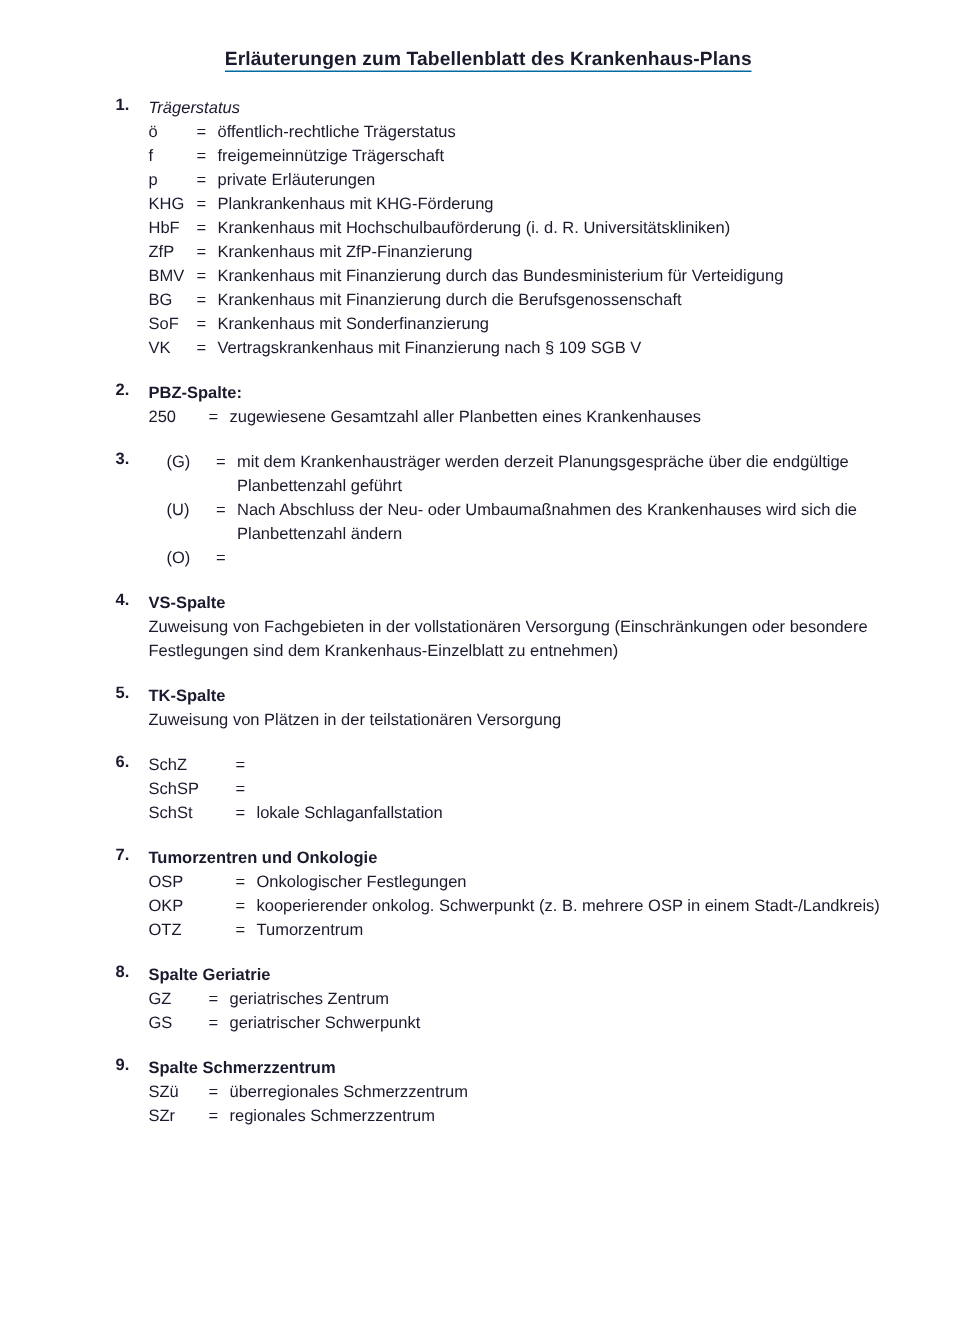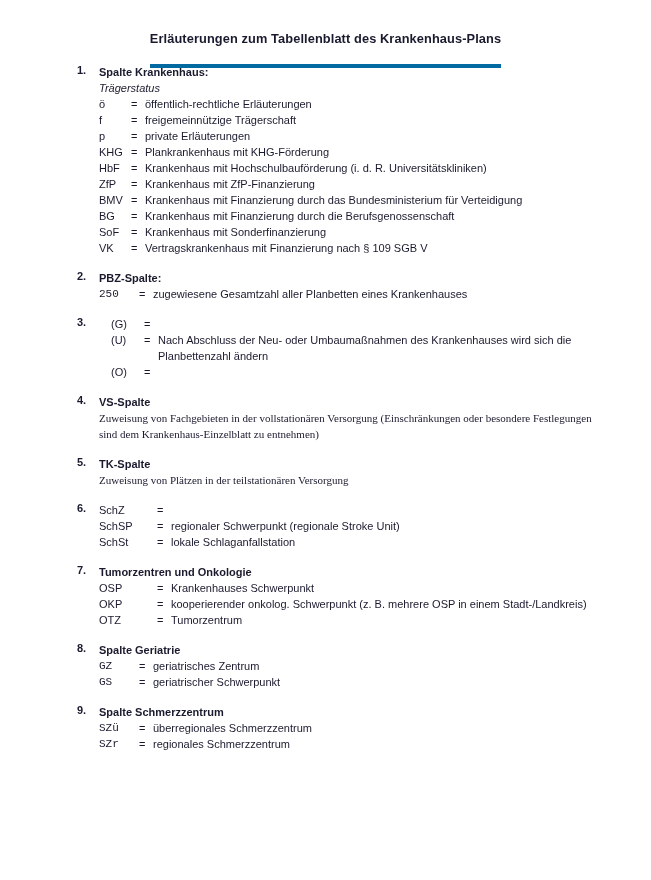--- a/index.html
+++ b/index.html
@@ -29,22 +29,22 @@
     top: 31px;
     left: 0;
     width: 651px;
     text-align: center;
     font-size: 12.8px;
     font-weight: bold;
     letter-spacing: 0.1px;
     color: #1a1a2e;
   }
   .doc-title span {
-    border-bottom: 4px solid #0369a1;
-    padding-bottom: 18px;
+    border-bottom: 1px solid #0369a1;
+    padding-bottom: 1px;
   }
 
   
   .sections {
     position: absolute;
     top: 64px;
     left: 0;
     width: 651px;
   }
   .section {
@@ -82,21 +82,20 @@
     white-space: pre;
   }
   .subhead.spaced-top { margin-top: 16px; }
 
   
   .para {
     font-size: 11px;
     line-height: 16px;
     color: #1a1a2e;
     max-width: 505px;
-    font-family: Liberation Serif, serif;
   }
 
   
   .defrow {
     display: flex;
     font-size: 11px;
     line-height: 16px;
     color: #1a1a2e;
     align-items: flex-start;
   }
@@ -109,21 +108,21 @@
     width: 14px;
     white-space: pre;
   }
   .def-text {
     flex: 1 1 auto;
     white-space: normal;
   }
 
   
   .w-narrow .def-abbr { width: 32px; }
-  .w-mid    .def-abbr { width: 40px; font-family: Liberation Mono, monospace; }
+  .w-mid    .def-abbr { width: 40px; }
   .w-wide   .def-abbr { width: 58px; }
   .w-paren  .def-abbr { width: 33px; }
 
   
   .indent-paren { padding-left: 12px; }
   .indent-paren .def-text { max-width: 460px; }
 
   .sup-star {
     font-size: 8px;
     vertical-align: super;
@@ -135,27 +134,26 @@
 
 <div class="page">
 
   <div class="doc-title">
     <span>Erläuterungen zum Tabellenblatt des Krankenhaus-Plans</span>
   </div>
 
   <div class="sections" id="sections-root">
       <div class="section">
         <div class="sec-num">1.</div>
-        <div class="sec-head">Spalte Krankenhaus:</div>
         <div class="sec-body">
           <div class="subhead">Trägerstatus</div>
           <div class="defrow w-narrow">
             <span class="def-abbr">ö</span>
             <span class="def-eq">=</span>
-            <span class="def-text">öffentlich-rechtliche Erläuterungen</span>
+            <span class="def-text">öffentlich-rechtliche Trägerstatus</span>
           </div>
           <div class="defrow w-narrow">
             <span class="def-abbr">f</span>
             <span class="def-eq">=</span>
             <span class="def-text">freigemeinnützige Trägerschaft</span>
           </div>
           <div class="defrow w-narrow">
             <span class="def-abbr">p</span>
             <span class="def-eq">=</span>
             <span class="def-text">private Erläuterungen</span>
@@ -207,20 +205,21 @@
             <span class="def-text">zugewiesene Gesamtzahl aller Planbetten eines Krankenhauses</span>
           </div>
         </div>
       </div>
       <div class="section">
         <div class="sec-num">3.</div>
         <div class="sec-body">
           <div class="defrow w-paren indent-paren">
             <span class="def-abbr">(G)</span>
             <span class="def-eq">=</span>
+            <span class="def-text">mit dem Krankenhausträger werden derzeit Planungsgespräche über die endgültige Planbettenzahl geführt</span>
           </div>
           <div class="defrow w-paren indent-paren">
             <span class="def-abbr">(U)</span>
             <span class="def-eq">=</span>
             <span class="def-text">Nach Abschluss der Neu- oder Umbaumaßnahmen des Krankenhauses wird sich die Planbettenzahl ändern</span>
           </div>
           <div class="defrow w-paren indent-paren">
             <span class="def-abbr">(O)</span>
             <span class="def-eq">=</span>
           </div>
@@ -243,37 +242,36 @@
       <div class="section">
         <div class="sec-num">6.</div>
         <div class="sec-body">
           <div class="defrow w-wide">
             <span class="def-abbr">SchZ</span>
             <span class="def-eq">=</span>
           </div>
           <div class="defrow w-wide">
             <span class="def-abbr">SchSP</span>
             <span class="def-eq">=</span>
-            <span class="def-text">regionaler Schwerpunkt (regionale Stroke Unit)</span>
           </div>
           <div class="defrow w-wide">
             <span class="def-abbr">SchSt</span>
             <span class="def-eq">=</span>
             <span class="def-text">lokale Schlaganfallstation</span>
           </div>
         </div>
       </div>
       <div class="section">
         <div class="sec-num">7.</div>
         <div class="sec-head">Tumorzentren und Onkologie</div>
         <div class="sec-body">
           <div class="defrow w-wide">
             <span class="def-abbr">OSP</span>
             <span class="def-eq">=</span>
-            <span class="def-text">Krankenhauses Schwerpunkt</span>
+            <span class="def-text">Onkologischer Festlegungen</span>
           </div>
           <div class="defrow w-wide">
             <span class="def-abbr">OKP</span>
             <span class="def-eq">=</span>
             <span class="def-text">kooperierender onkolog. Schwerpunkt (z. B. mehrere OSP in einem Stadt-/Landkreis)</span>
           </div>
           <div class="defrow w-wide">
             <span class="def-abbr">OTZ</span>
             <span class="def-eq">=</span>
             <span class="def-text">Tumorzentrum</span>

